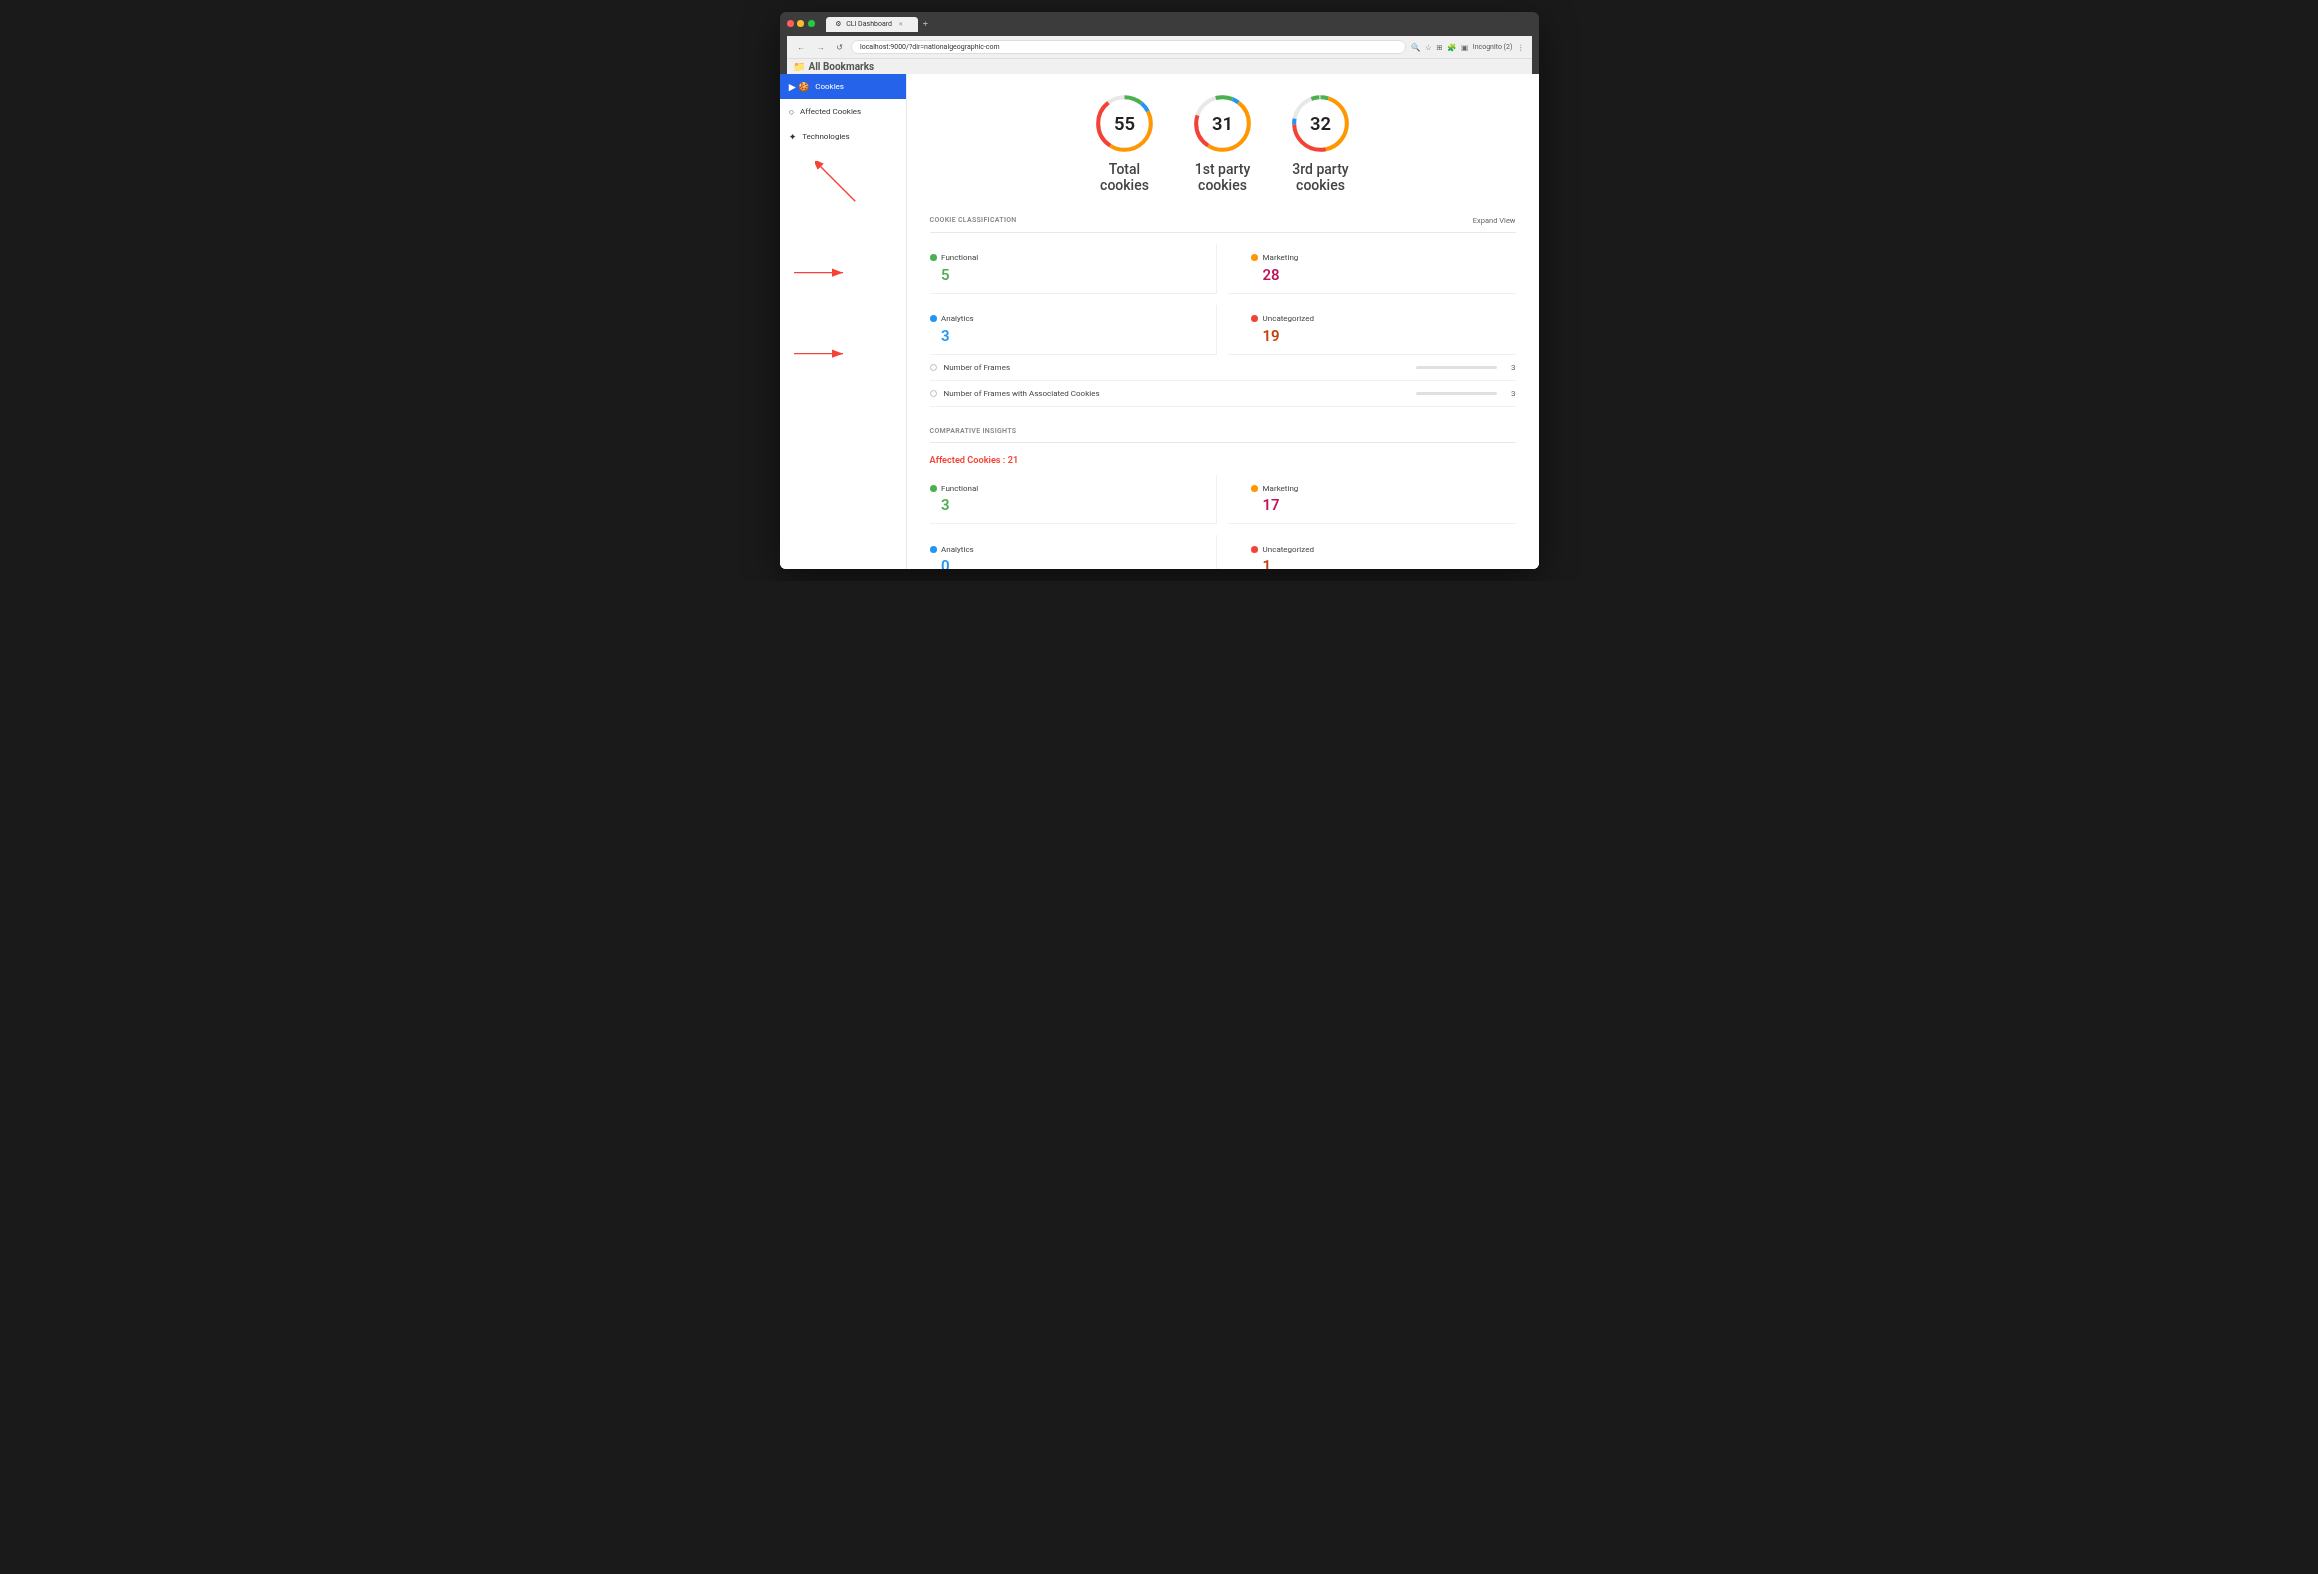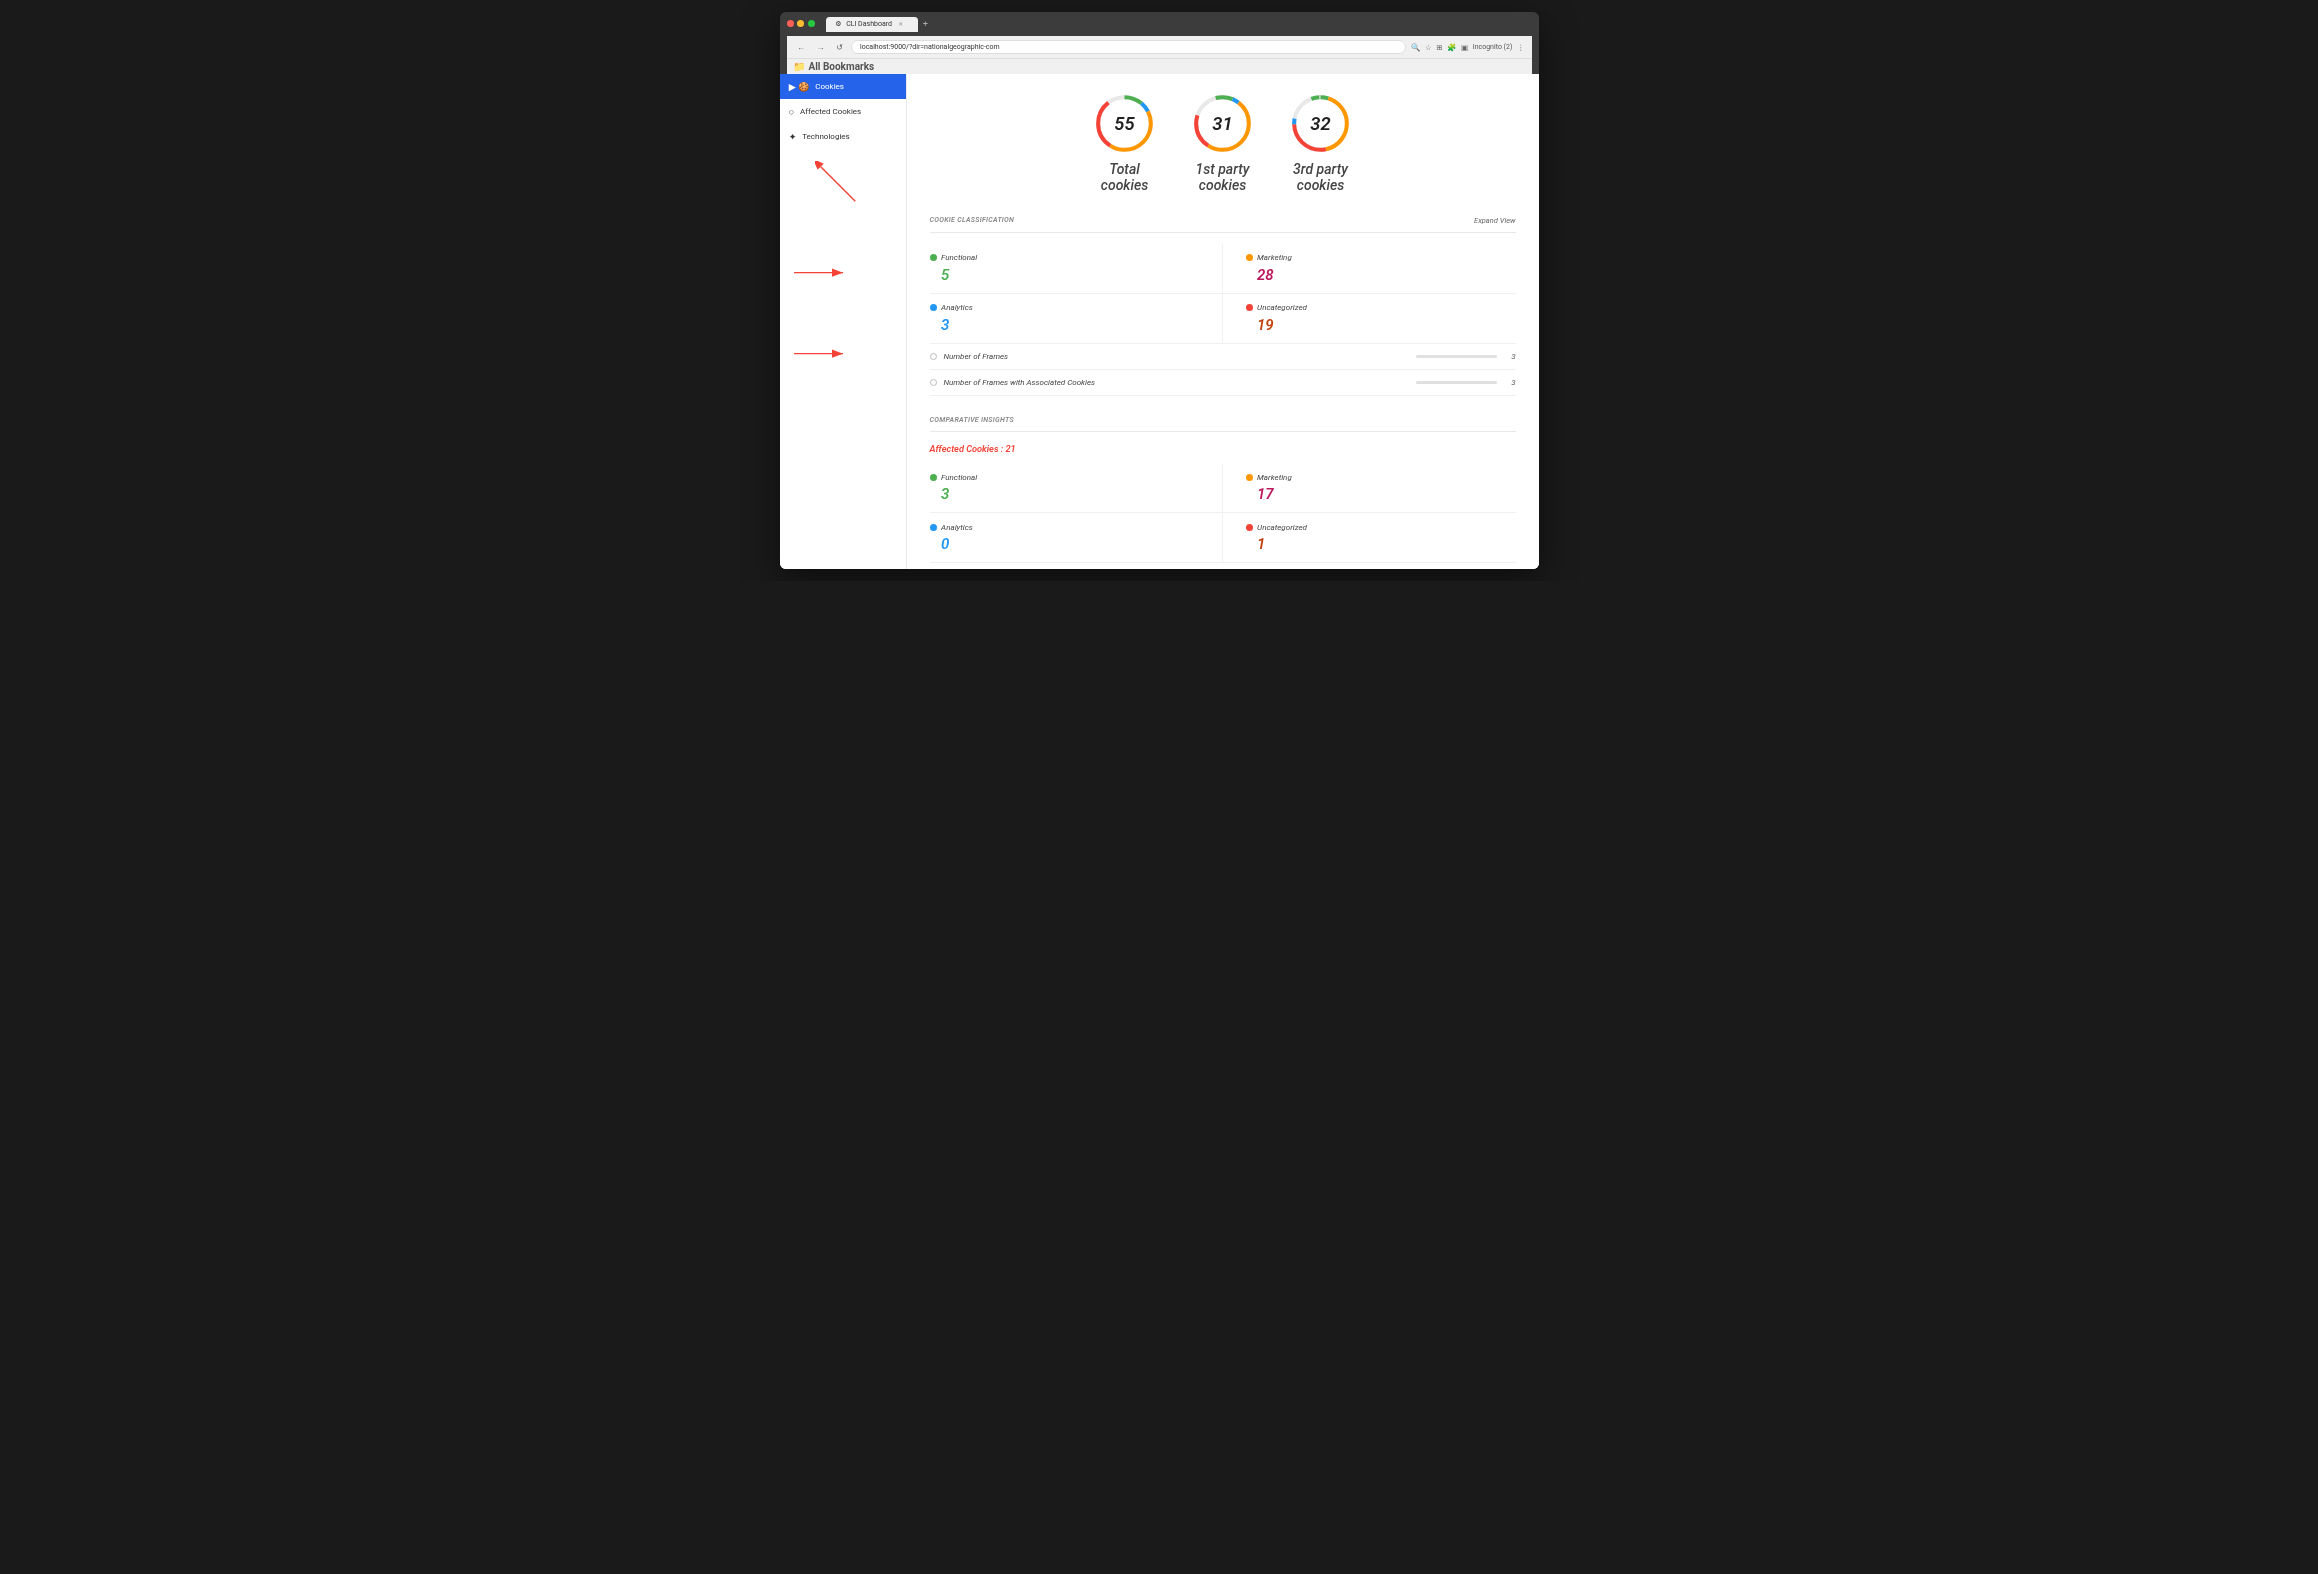--- a/index.html
+++ b/index.html
@@ -163,21 +163,20 @@
       font-size: 9.2px;
     }
 
     
     .main-content {
       flex: 1;
       padding: 17.3px 23px;
       overflow-y: auto;
       background: white;
       position: relative;
-      font-style: italic;
     }
 
     
     .stats-row {
       display: flex;
       justify-content: center;
       gap: 35px;
       margin-bottom: 23px;
     }
 
@@ -240,21 +239,21 @@
     .expand-btn {
       font-size: 7.5px;
       color: #666;
       cursor: pointer;
     }
 
     
     .classification-grid {
       display: grid;
       grid-template-columns: 1fr 1fr;
-      gap: 0;
+      gap: 11px;
     }
 
     .classification-item {
       padding: 9.2px 0;
       border-bottom: 0.6px solid #f0f0f0;
     }
 
     .classification-item:nth-child(odd) {
       padding-right: 23px;
       border-right: 0.6px solid #f0f0f0;

